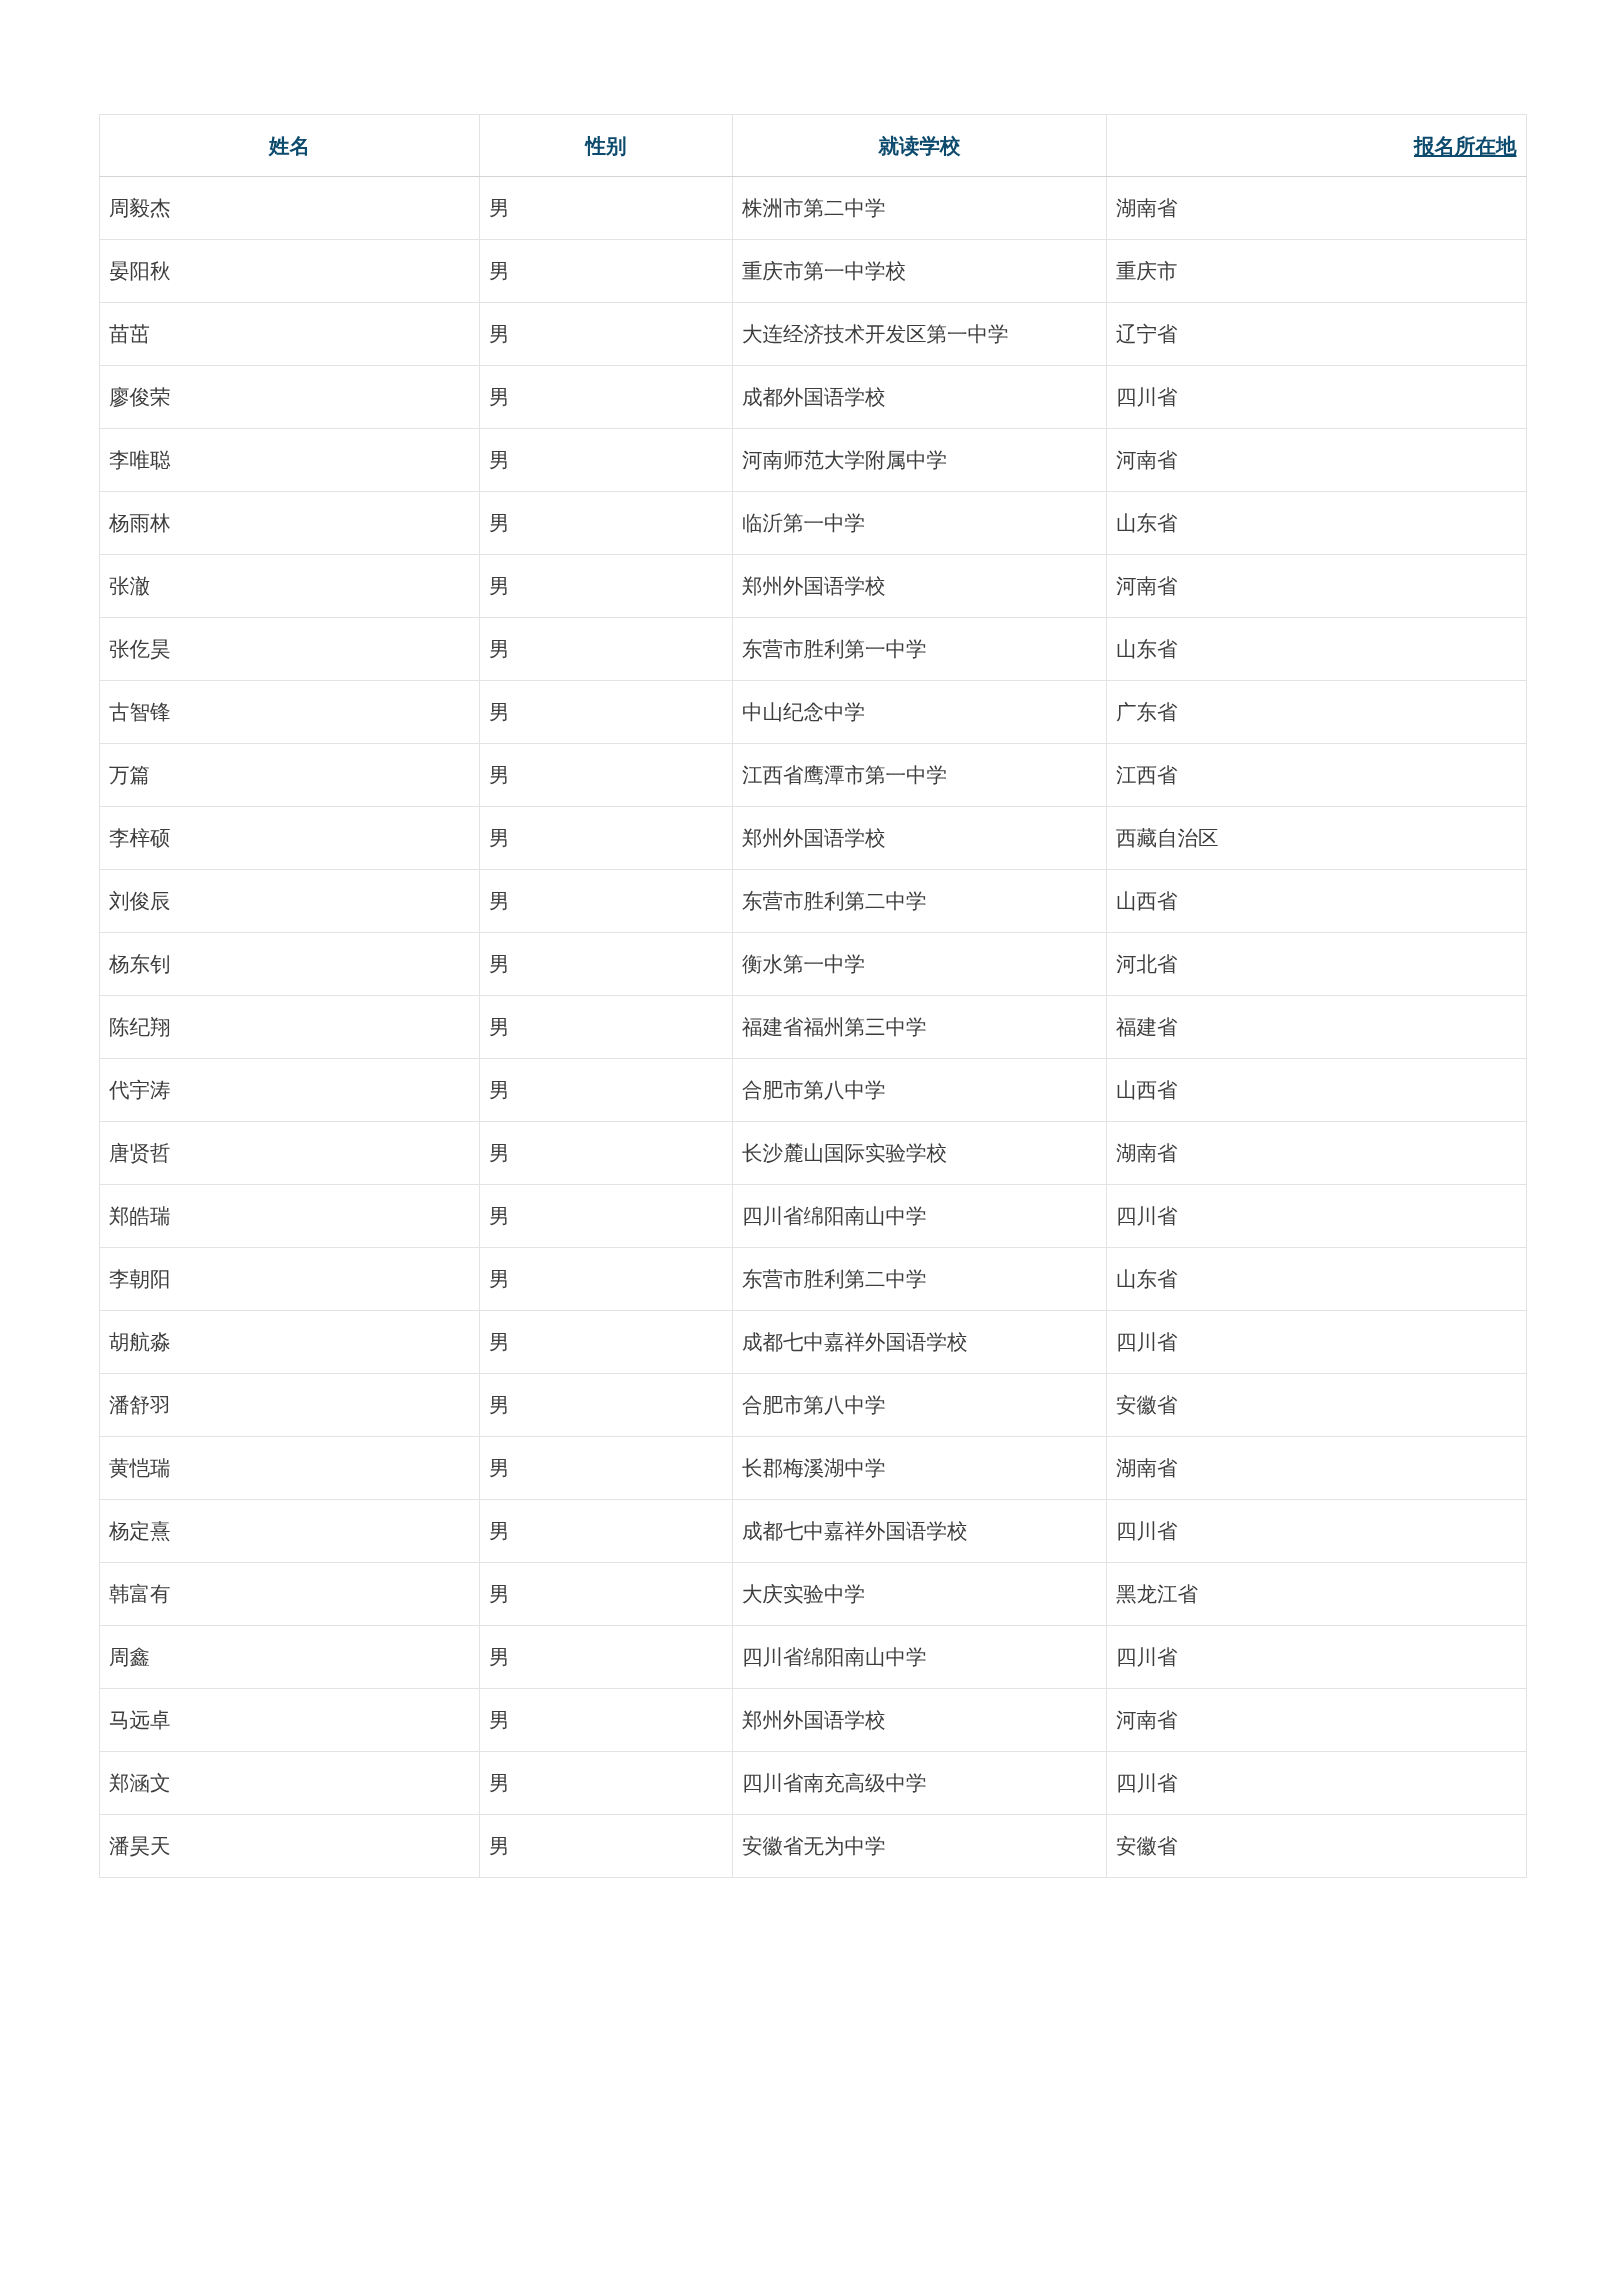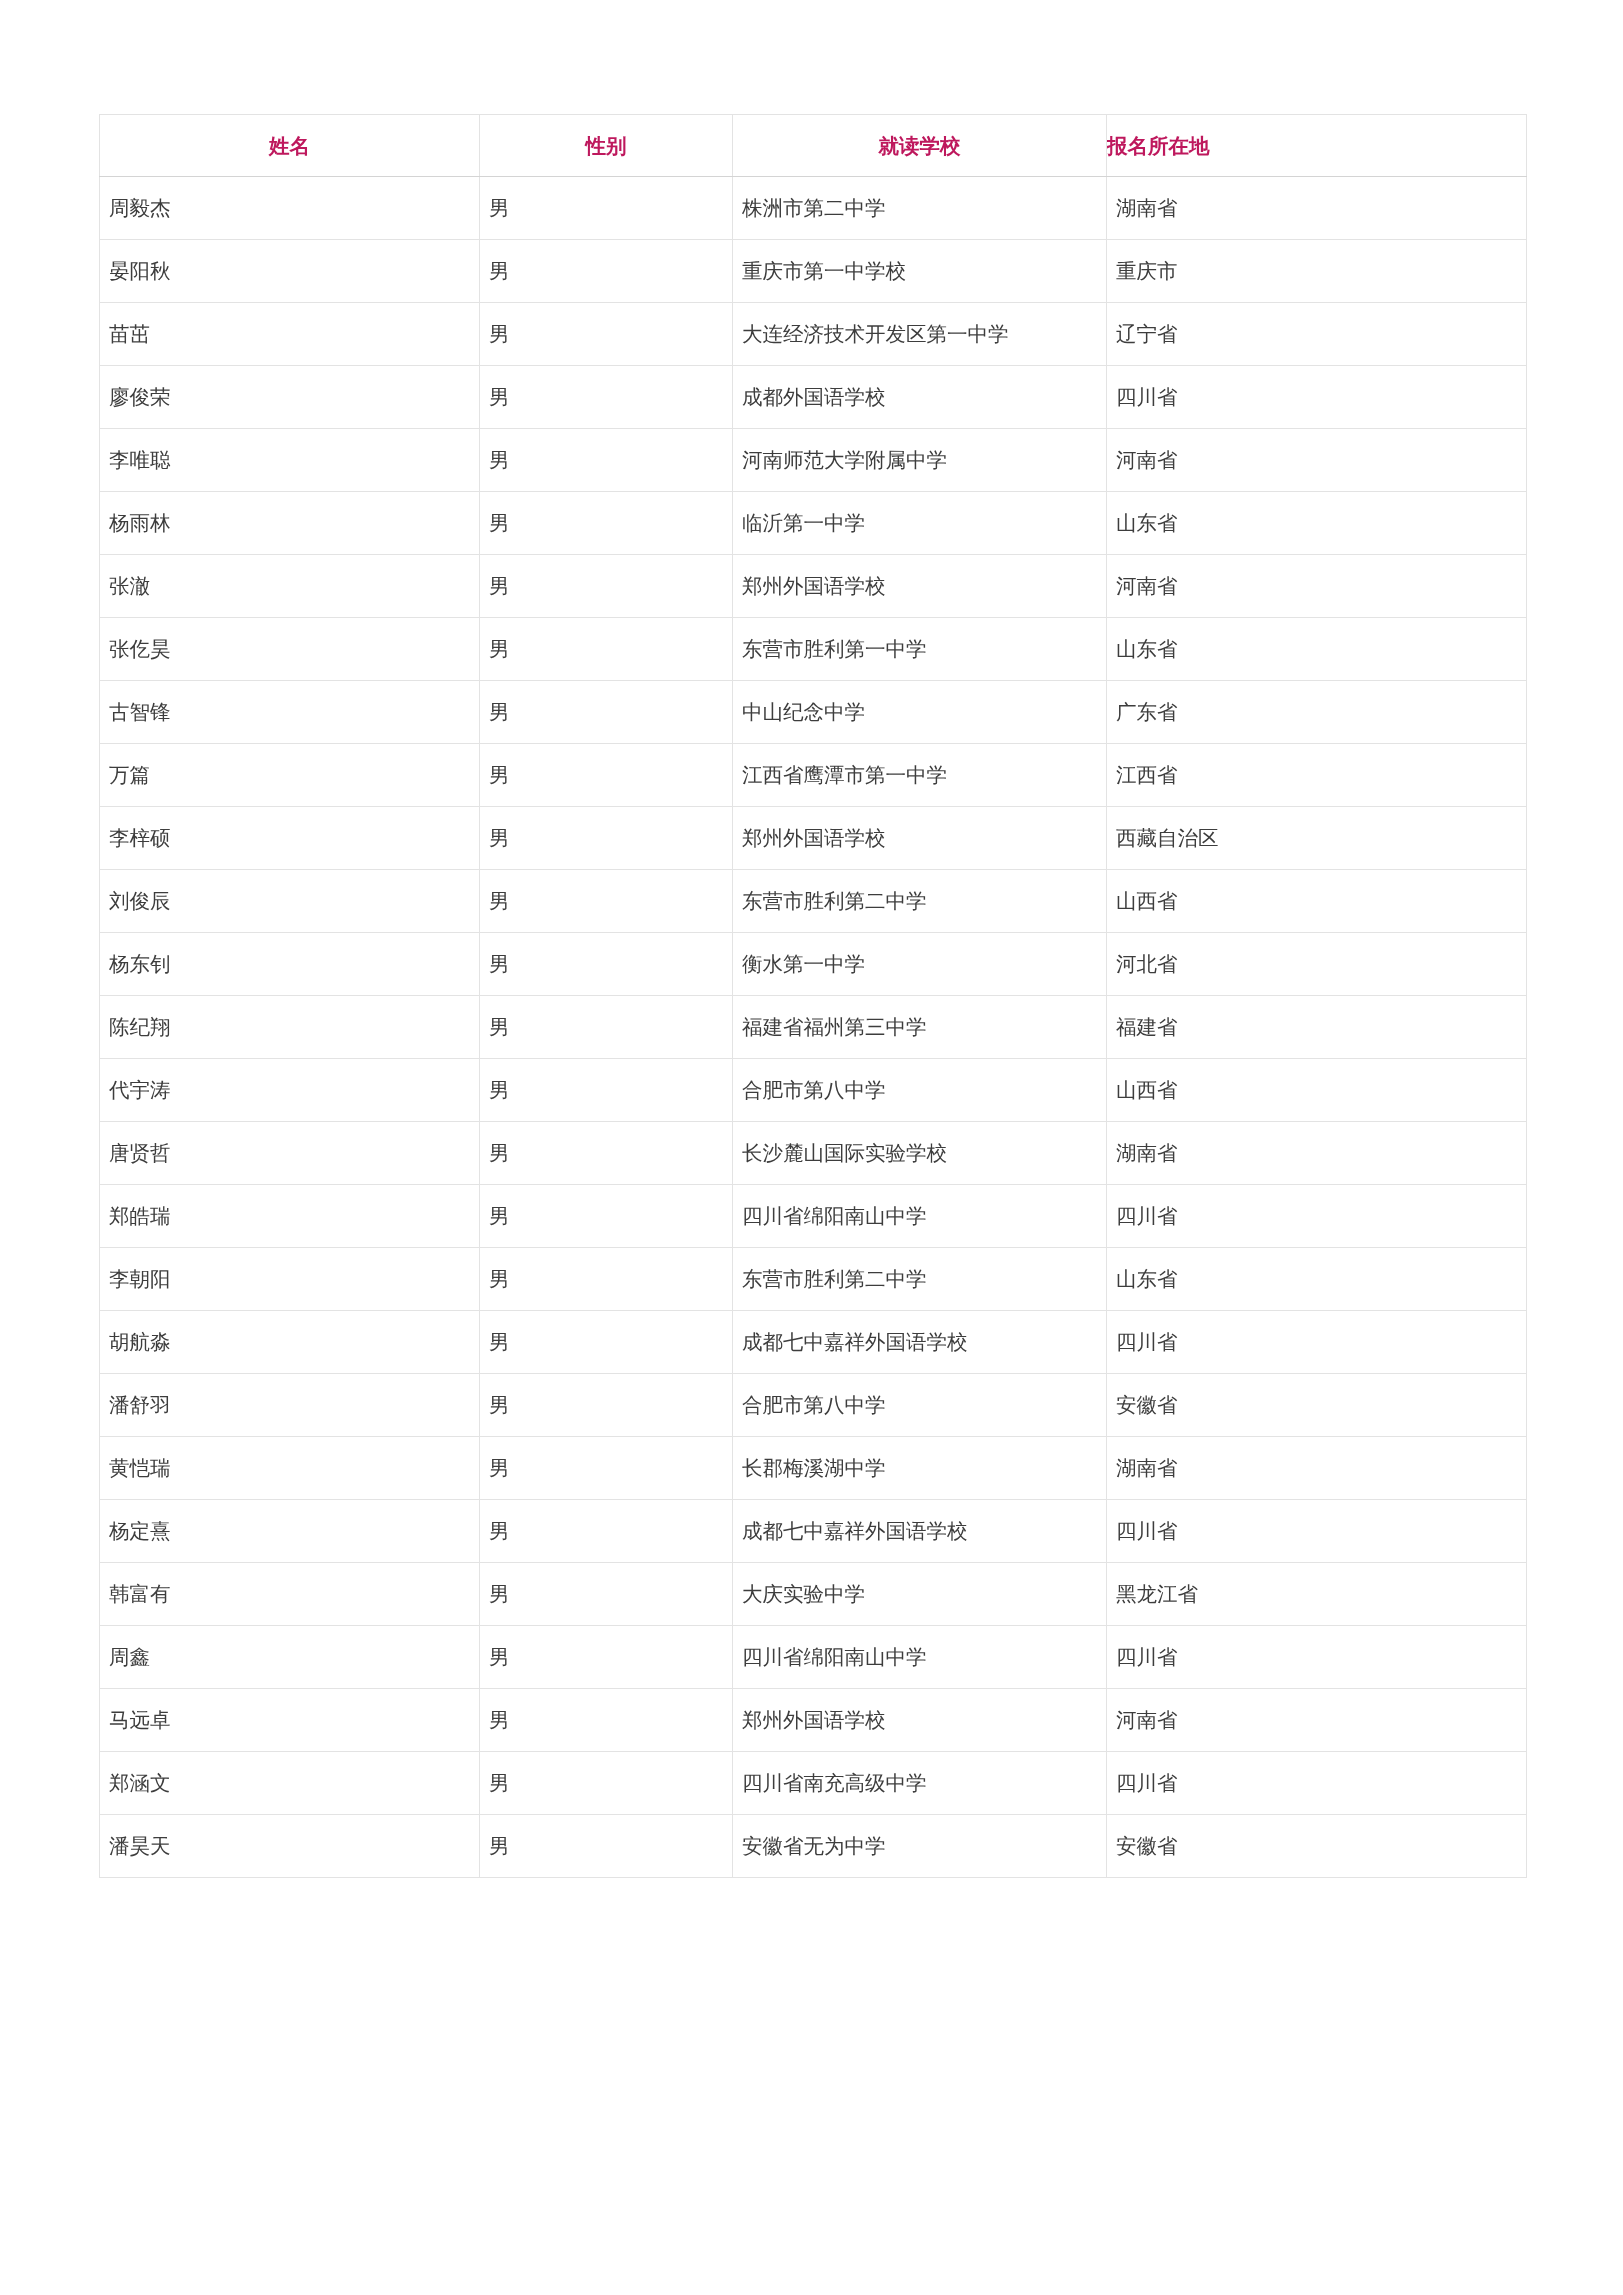--- a/index.html
+++ b/index.html
@@ -27,28 +27,29 @@
   table.roster th,
   table.roster td {
     border: 0.7px solid #e3e3e3;
     font-size: 20.5px;
     overflow: hidden;
     white-space: nowrap;
   }
   table.roster thead th {
     height: 61px;
     font-weight: bold;
-    color: #be185d;
+    color: #0c4a6e;
     text-align: center;
     border-bottom: 1.4px solid #d4d4d4;
     padding: 0;
   }
   table.roster thead th.align-right {
-    text-align: left;
+    text-align: right;
     padding-right: 9.5px;
+    text-decoration: underline;
   }
   table.roster tbody td {
     height: 62px;
     color: #3d3d3d;
     text-align: left;
     vertical-align: middle;
     padding: 0 0 0 8.9px;
   }
 </style>
 </head>

